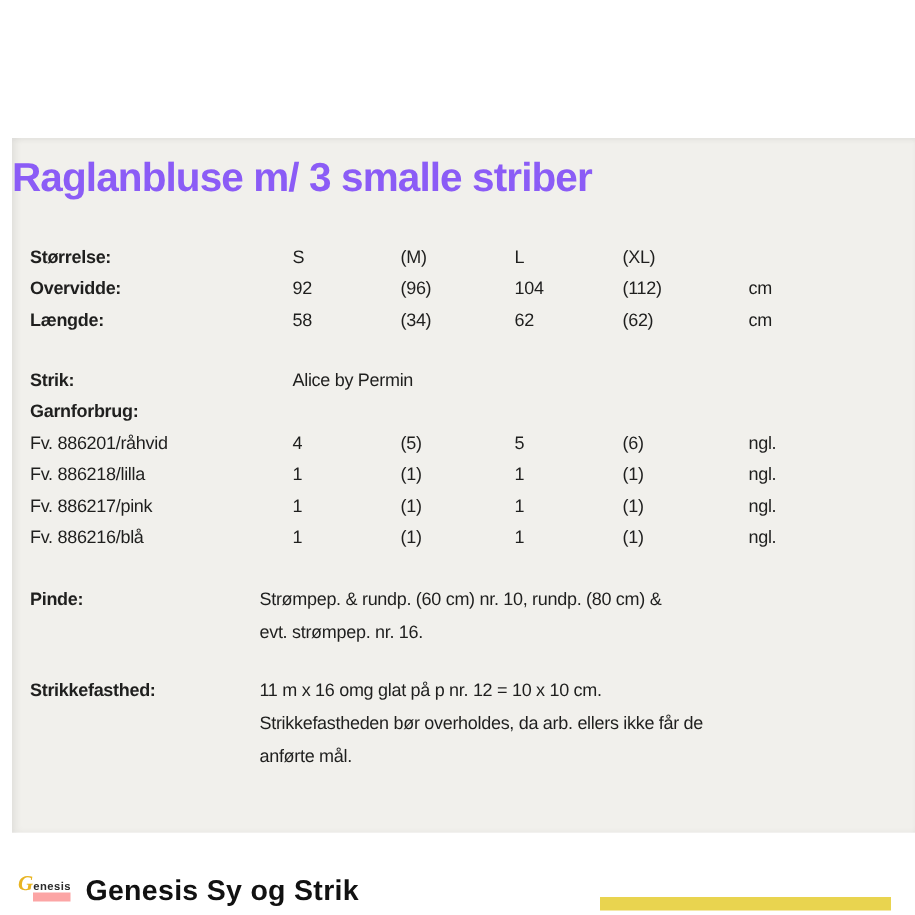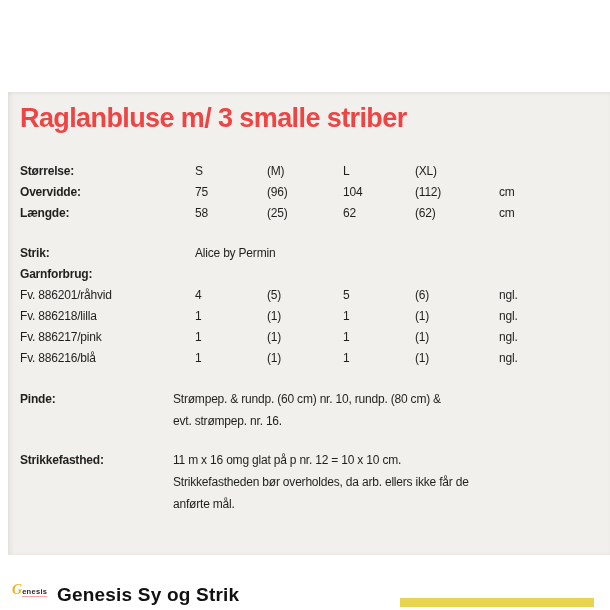--- a/index.html
+++ b/index.html
@@ -13,26 +13,26 @@
   }
   .paper {
     position: absolute;
     left: 8px; top: 92px;
     width: 602px; height: 463px;
     background: #f1f0ec;
     box-shadow: inset 3px 0 4px rgba(0,0,0,0.05), inset 0 2px 3px rgba(0,0,0,0.03);
   }
   .title {
     position: absolute;
-    left: 20px; top: 103px;
+    left: 8px; top: 103px;
     margin: 0;
     font-size: 27px;
     font-weight: bold;
     letter-spacing: -0.6px;
-    color: #ef4444;
+    color: #8b5cf6;
     white-space: nowrap;
   }
   .trow {
     position: absolute;
     left: 0; width: 610px; height: 21px;
   }
   .t {
     position: absolute;
     top: 0;
     font-size: 12px;
@@ -63,21 +63,21 @@
     font-size: 14px;
     color: #e8b422;
     line-height: 14px;
   }
   .logo-rest {
     font-size: 7.5px;
     font-weight: bold;
     color: #2a2a2a;
     letter-spacing: 0.3px;
     line-height: 8px;
-    border-bottom: 1px solid #fca5a5;
+    border-bottom: 6px solid #fca5a5;
   }
   .brand {
     position: absolute;
     left: 57px; top: 584px;
     font-size: 19px;
     font-weight: bold;
     color: #111;
     letter-spacing: 0.2px;
     white-space: nowrap;
   }
@@ -97,30 +97,30 @@
 
 <div class="trow" style="top:161px">
   <span class="t b c0">Størrelse:</span>
   <span class="t c1">S</span>
   <span class="t c2">(M)</span>
   <span class="t c3">L</span>
   <span class="t c4">(XL)</span>
 </div>
 <div class="trow" style="top:182px">
   <span class="t b c0">Overvidde:</span>
-  <span class="t c1">75</span>
+  <span class="t c1">92</span>
   <span class="t c2">(96)</span>
   <span class="t c3">104</span>
   <span class="t c4">(112)</span>
   <span class="t c5">cm</span>
 </div>
 <div class="trow" style="top:203px">
   <span class="t b c0">Længde:</span>
   <span class="t c1">58</span>
-  <span class="t c2">(25)</span>
+  <span class="t c2">(34)</span>
   <span class="t c3">62</span>
   <span class="t c4">(62)</span>
   <span class="t c5">cm</span>
 </div>
 
 <div class="trow" style="top:243px">
   <span class="t b c0">Strik:</span>
   <span class="t c1">Alice by Permin</span>
 </div>
 <div class="trow" style="top:264px">

